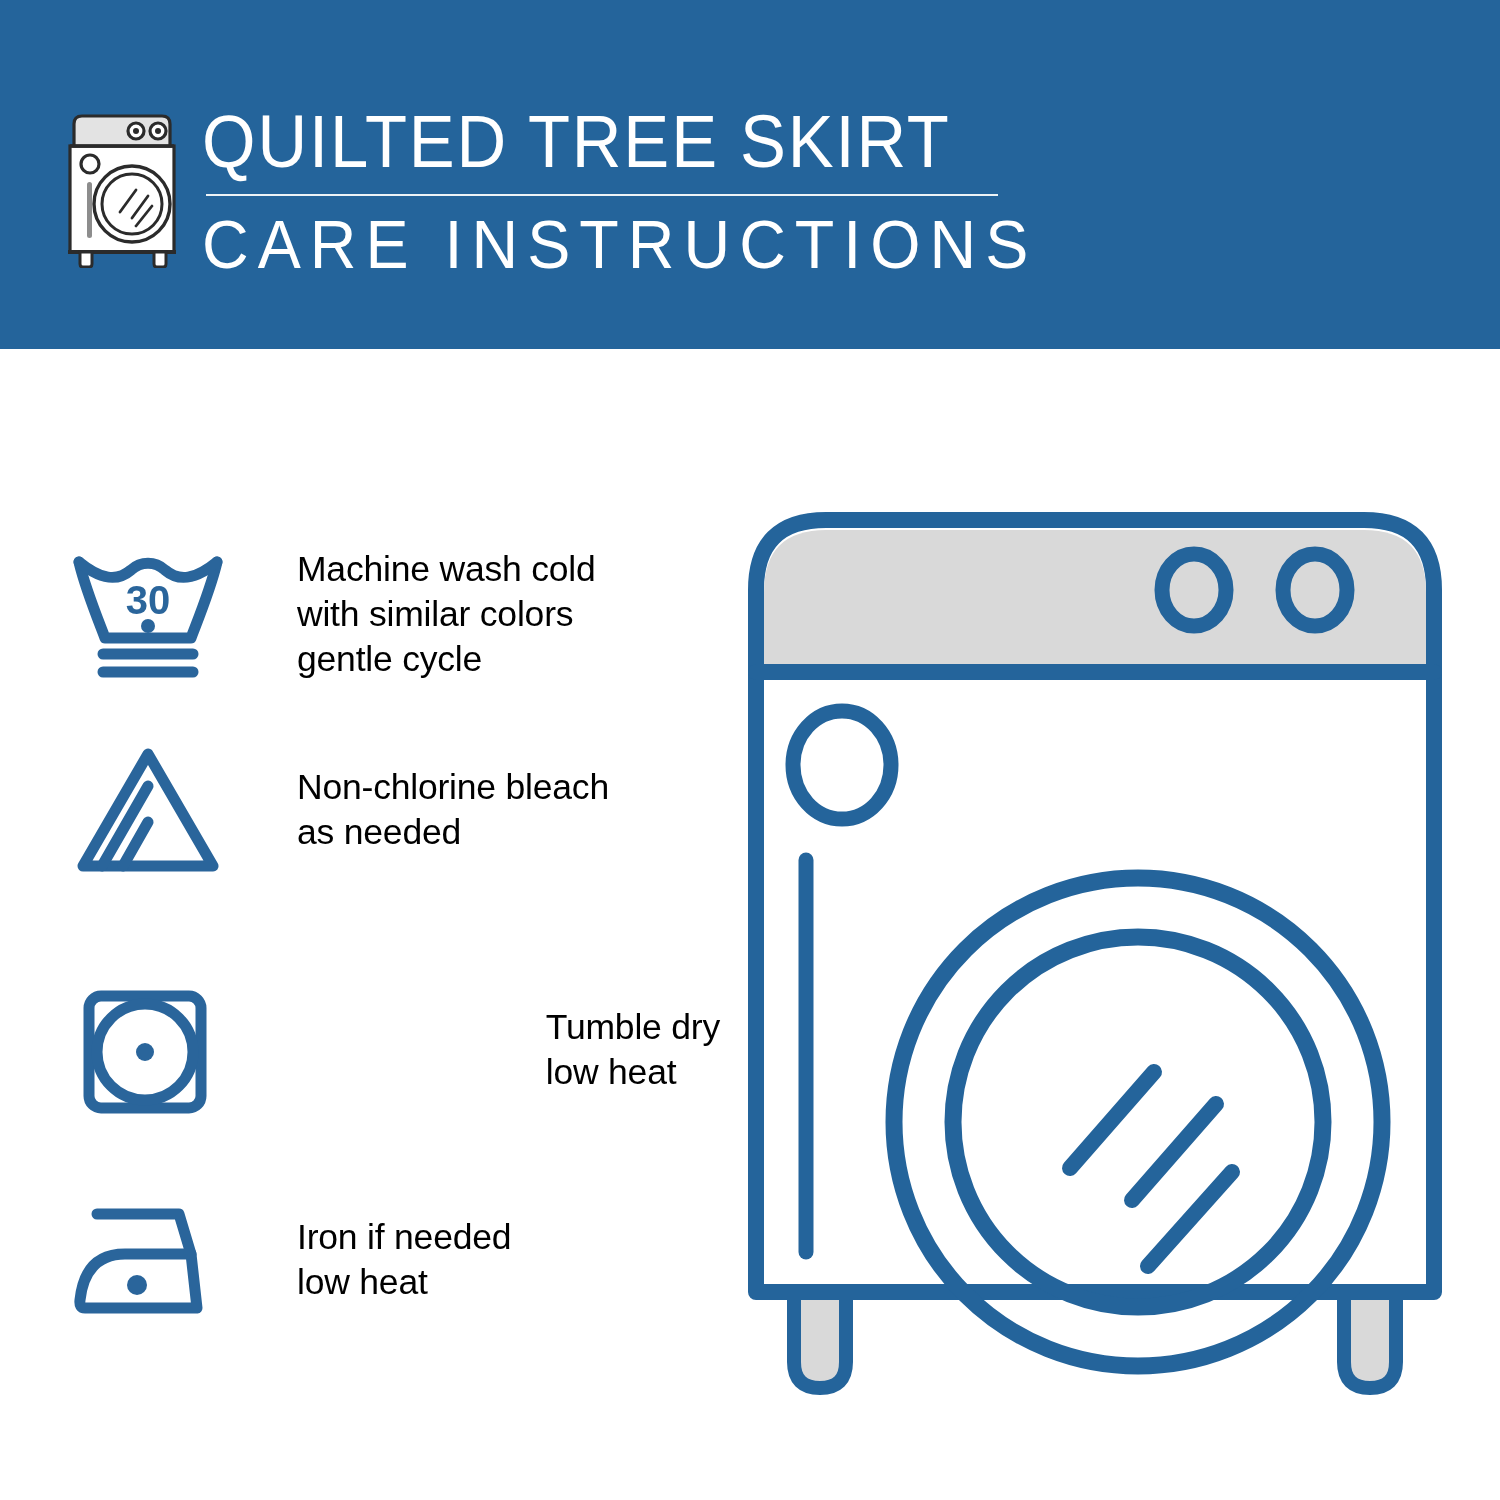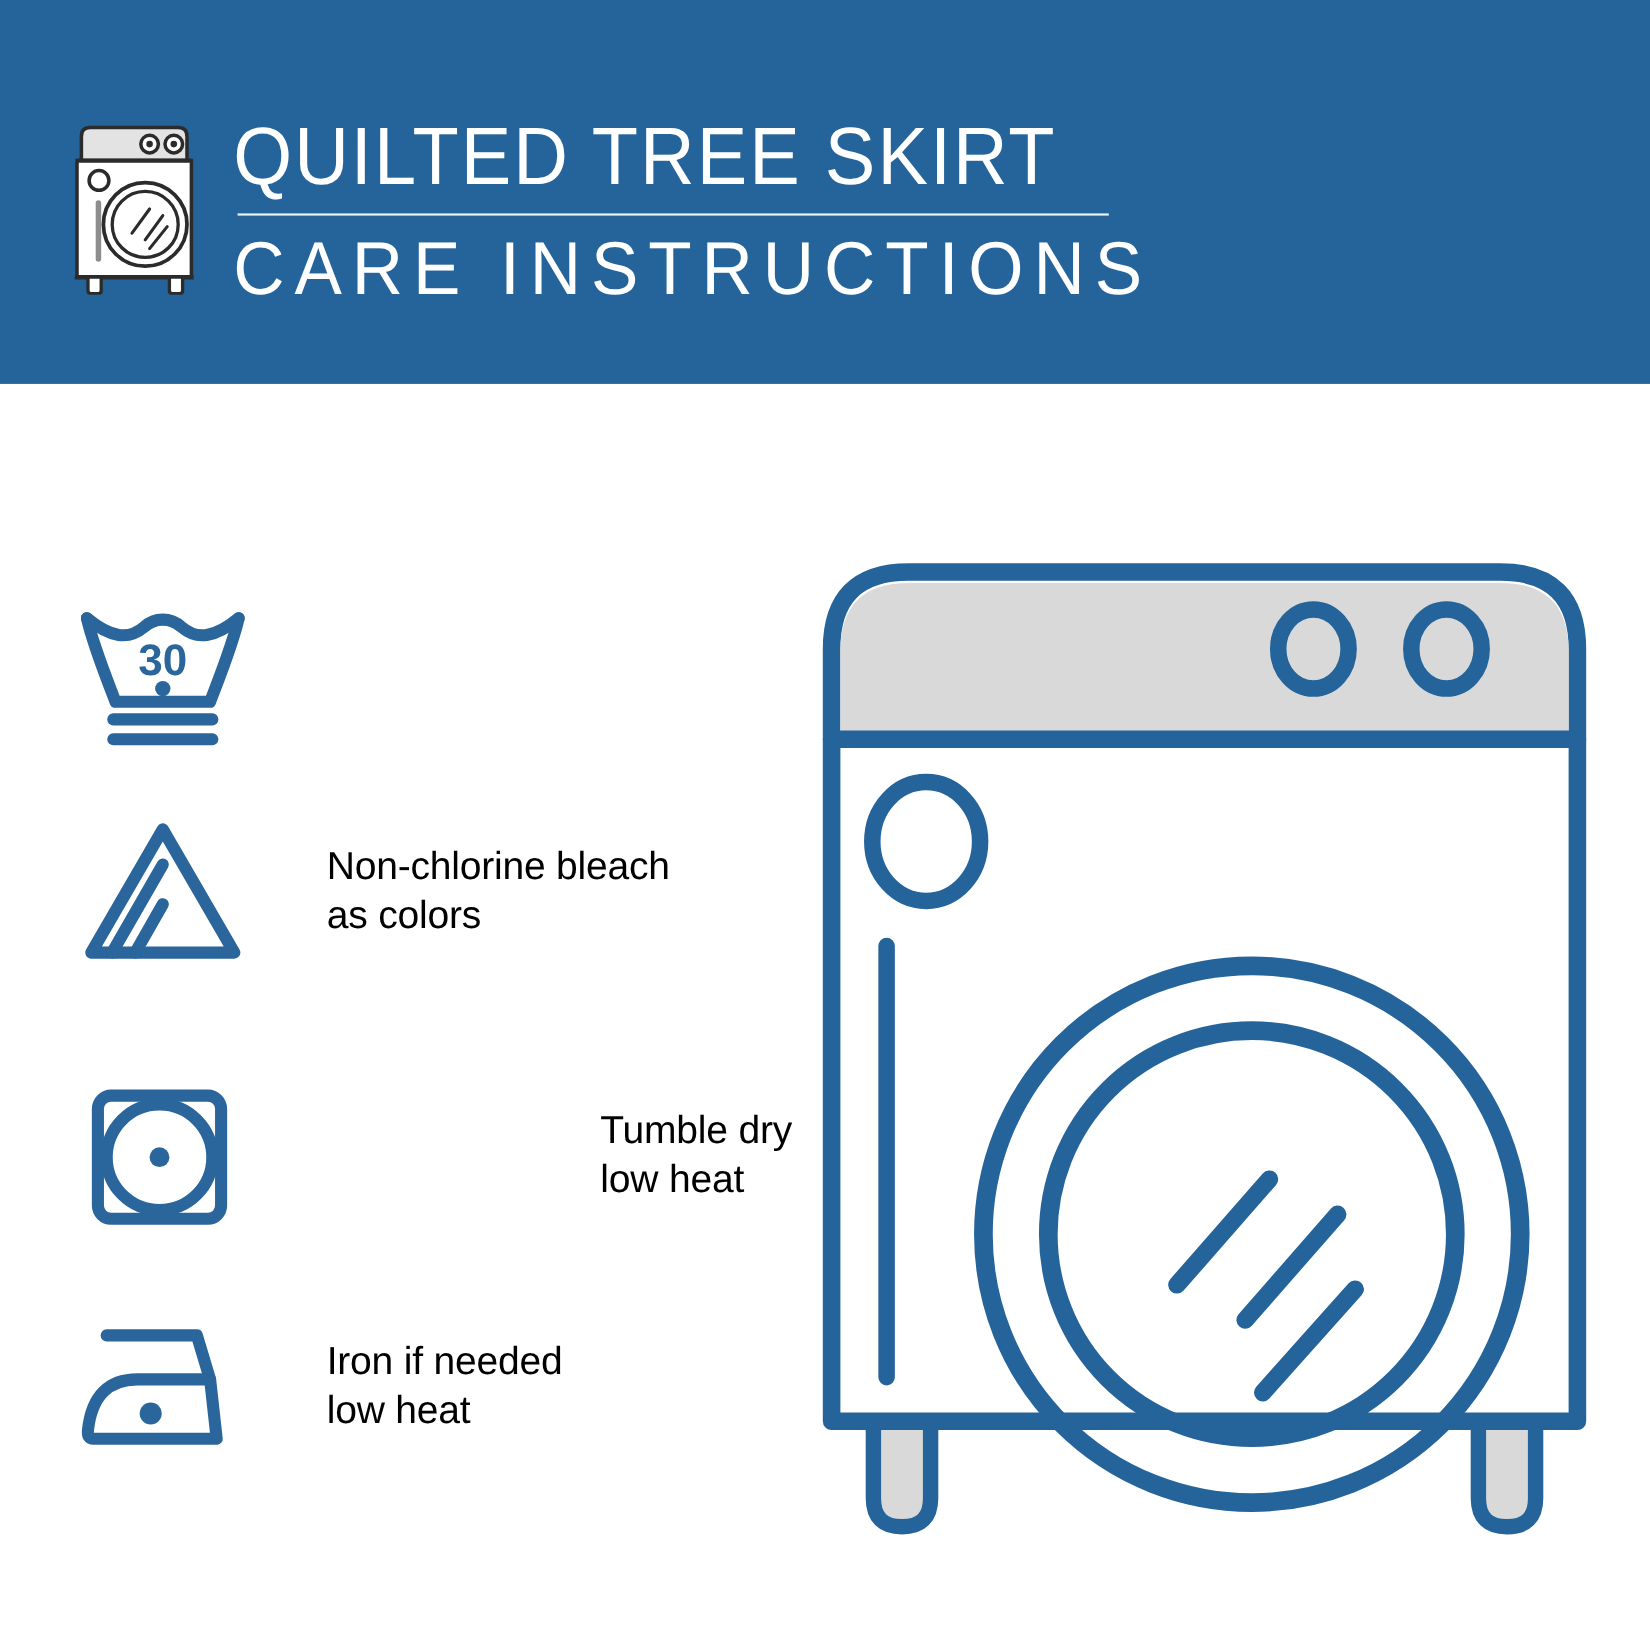--- a/index.html
+++ b/index.html
@@ -42,21 +42,21 @@
   }
 
   .brand-logo {
     width: 128px;
     height: 162px;
     flex: 0 0 auto;
     margin-top: 6px;
   }
 
   .title-block {
-    margin-left: 22px;
+    margin-left: 12px;
     display: flex;
     flex-direction: column;
   }
 
   .title-main {
     color: #ffffff;
     font-family: "Liberation Sans Narrow", "Liberation Sans", sans-serif;
     font-size: 74px;
     font-weight: 300;
     line-height: 84px;
@@ -190,35 +190,40 @@
             <path d="M16 18 C 22 44, 36 78, 42 94 L128 94 C134 78, 148 44, 154 18"></path>
             <path d="M16 18 C 38 36, 54 38, 68 26 C 78 17, 92 17, 102 26 C 116 38, 132 36, 154 18"></path>
 
             <path d="M40 110 L130 110"></path>
             <path d="M40 128 L130 128"></path>
           </g>
           <text x="85" y="70" fill="#2a659b" font-family="Liberation Sans, sans-serif" font-size="40" font-weight="700" text-anchor="middle">30</text>
           <circle cx="85" cy="82" r="7" fill="#2a659b"></circle>
         </svg>
       </div>
+      <div class="care-text">
+        <span class="ln">Machine wash cold</span>
+        <span class="ln">with similar colors</span>
+        <span class="ln">gentle cycle</span>
+      </div>
     </div>
 
     <div class="care-row care-row-1">
       <div class="care-icon">
         <svg viewBox="0 0 170 140" width="170" height="140" aria-hidden="true">
           <g fill="none" stroke="#2a659b" stroke-width="11" stroke-linecap="round" stroke-linejoin="round">
             <path d="M85 14 L150 126 L20 126 Z"></path>
             <path d="M85 46 L39 126"></path>
             <path d="M85 82 L60 126"></path>
           </g>
         </svg>
       </div>
       <div class="care-text">
         <span class="ln">Non-chlorine bleach</span>
-        <span class="ln">as colors</span>
+        <span class="ln">as needed</span>
       </div>
     </div>
 
     <div class="care-row care-row-2">
       <div class="care-icon">
         <svg viewBox="0 0 170 140" width="170" height="140" aria-hidden="true">
           <g fill="none" stroke="#2a659b" stroke-width="11" stroke-linejoin="round">
             <rect x="26" y="16" width="112" height="112" rx="12"></rect>
             <circle cx="82" cy="72" r="48"></circle>
           </g>

